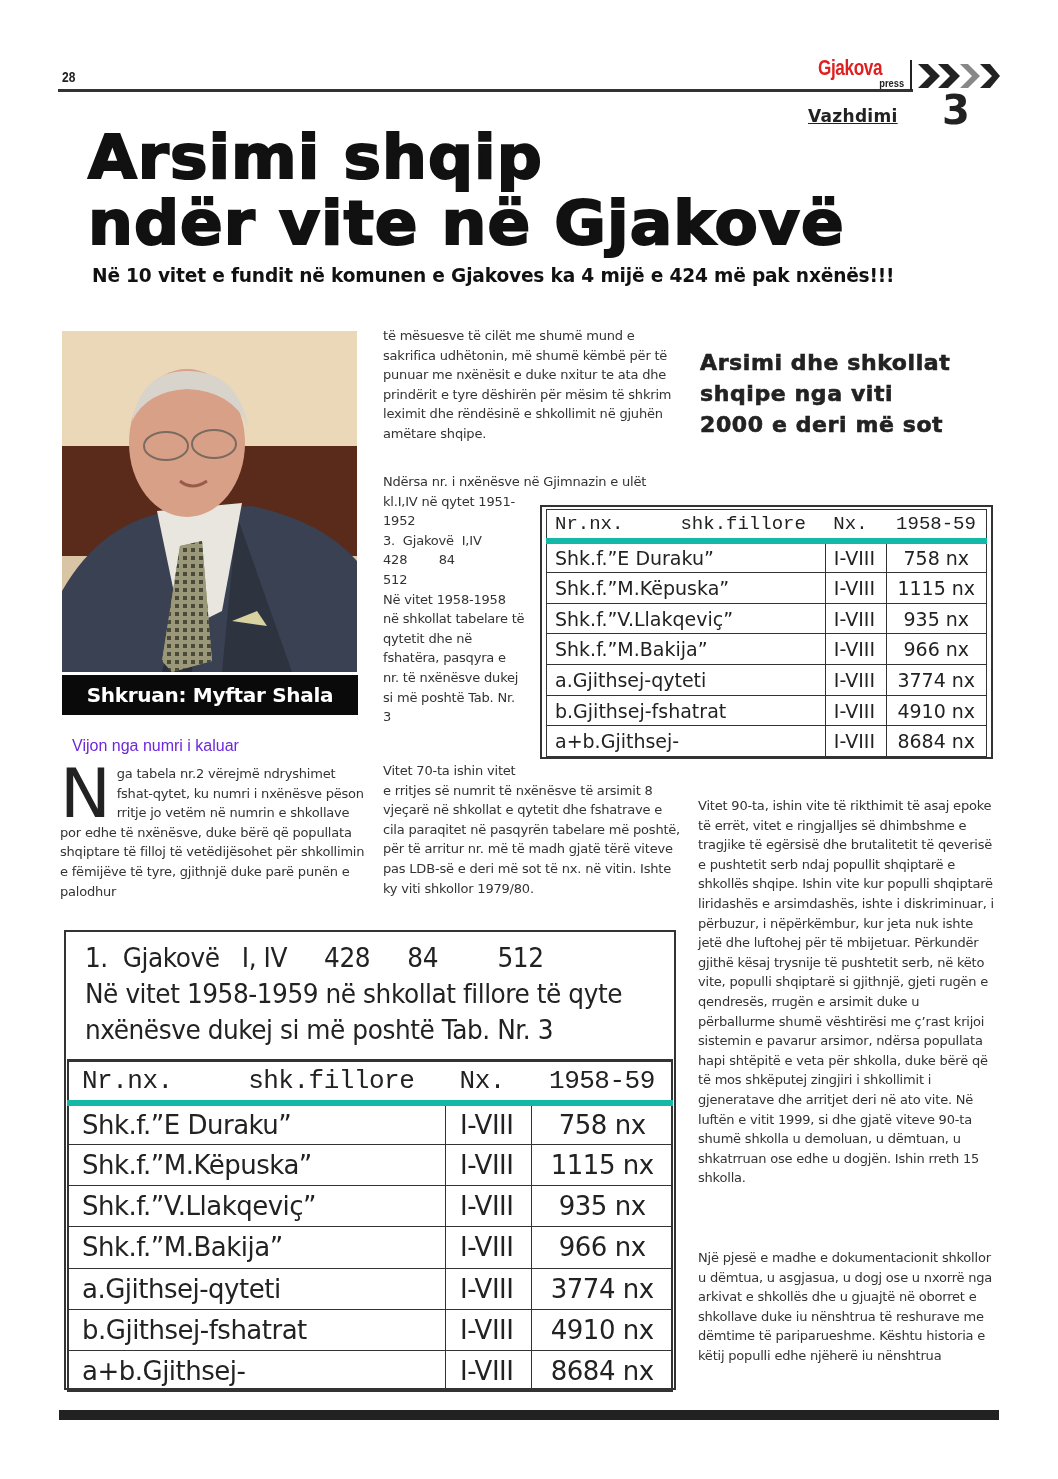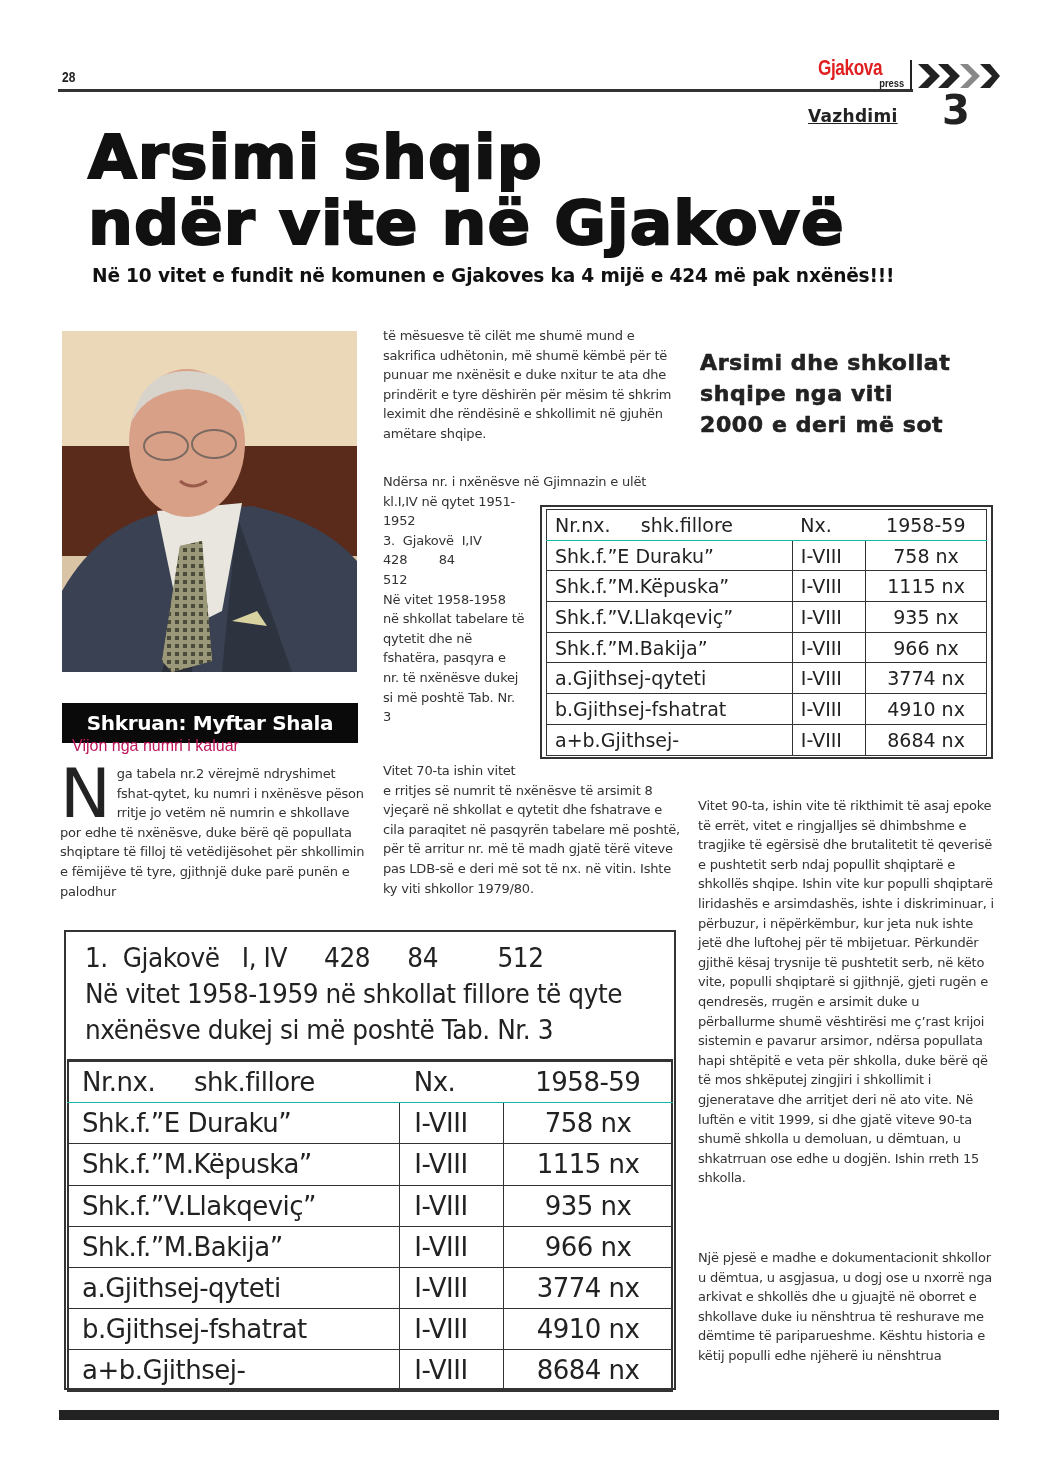--- a/index.html
+++ b/index.html
@@ -17,40 +17,40 @@
   .chevrons { left: 916px; top: 60px; width: 84px; height: 32px; }
   .vazhdimi { left: 808px; top: 106px; font-family: "DejaVu Sans", sans-serif; font-weight: 900; font-size: 17px; color: #222; letter-spacing: 0.3px; text-decoration: underline; }
   .vazhdimi-num { left: 942px; top: 90px; font-family: "DejaVu Sans", sans-serif; font-weight: 900; font-size: 40px; color: #222; line-height: 40px; }
 
   
   .title { left: 88px; top: 124px; font-family: "DejaVu Sans", sans-serif; font-weight: 900; font-size: 60px; line-height: 66px; color: #111; letter-spacing: 1px; transform: scaleX(1.05); transform-origin: left; -webkit-text-stroke: 2px #111; }
   .subtitle { left: 92px; top: 263px; font-family: "DejaVu Sans", sans-serif; font-size: 20px; color: #111; letter-spacing: -0.2px; transform: scaleX(0.93); transform-origin: left; font-weight: 600; }
 
   
   .photo { left: 62px; top: 331px; width: 295px; height: 341px; overflow: hidden; background: #e9d6b4; }
-  .byline { left: 62px; top: 675px; width: 296px; height: 40px; background: #0a0a0a; color: #fff; font-family: "DejaVu Sans", sans-serif; font-size: 20px; font-weight: 600; display: flex; align-items: center; justify-content: center; letter-spacing: -0.3px; margin-top: 28px; }
-  .vijon { left: 72px; top: 737px; font-family: "Liberation Sans", sans-serif; font-size: 16px; color: #be185d; }
+  .byline { left: 62px; top: 675px; width: 296px; height: 40px; background: #0a0a0a; color: #fff; font-family: "DejaVu Sans", sans-serif; font-size: 20px; font-weight: 600; display: flex; align-items: center; justify-content: center; letter-spacing: -0.3px; }
+  .vijon { left: 72px; top: 737px; font-family: "Liberation Sans", sans-serif; font-size: 16px; color: #6d28d9; }
 
   .body-text { font-family: "DejaVu Sans", sans-serif; font-size: 13px; line-height: 19.6px; color: #333; letter-spacing: -0.2px; }
   .col1-text { left: 60px; top: 764px; width: 305px; }
   .dropcap { float: left; font-family: "DejaVu Sans", sans-serif; font-size: 68px; line-height: 56px; color: #222; margin: 2px 6px 0 0; font-weight: 500; }
 
   .col2-text-a { left: 383px; top: 326px; width: 300px; }
   .col2-text-b { left: 383px; top: 472px; width: 150px; }
   .col2-text-c { left: 383px; top: 761px; width: 300px; }
 
   .sidehead { left: 700px; top: 347px; width: 260px; font-family: "DejaVu Sans", sans-serif; font-weight: 900; font-size: 22px; line-height: 31px; color: #222; letter-spacing: 0.6px; -webkit-text-stroke: 0.6px #222; }
 
   
   .tbl-small-frame { left: 540px; top: 505px; width: 453px; height: 254px; border: 2px solid #333; }
   .tbl { border-collapse: collapse; font-family: "DejaVu Sans", sans-serif; color: #222; }
   .tbl td { border: 1px solid #333; padding: 0 8px; white-space: nowrap; }
   .tbl-small { position: absolute; left: 546px; top: 509px; width: 441px; font-size: 19px; }
   .tbl-small td { height: 30.7px; line-height: 28px; }
-  .tbl .hdr td { border-bottom: 1px solid #14b8a6; }
+  .tbl .hdr td { border-bottom: 6px solid #14b8a6; font-family: Liberation Mono, monospace; }
   .tbl .hdr td.merged { border-right: none; }
   .tbl .hdr td.nx { border-left: none; border-right: none; }
   .tbl .hdr td.yr { border-left: none; }
   .tbl .c2 { text-align: left; }
   .tbl .c3 { text-align: center; }
 
   
   .col3-text-a { left: 698px; top: 796px; width: 300px; }
   .col3-text-b { left: 698px; top: 1248px; width: 300px; }
 

